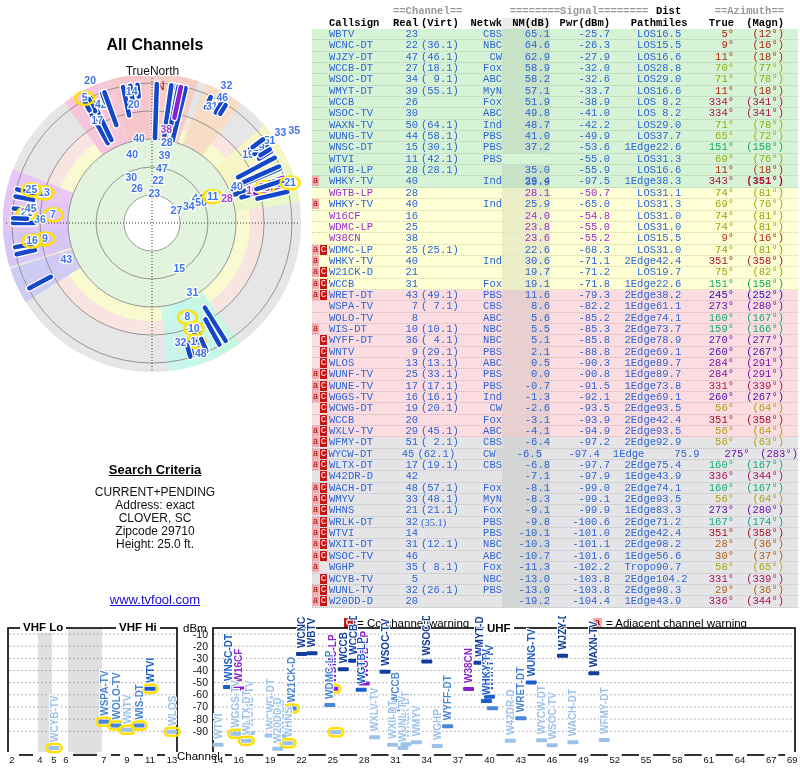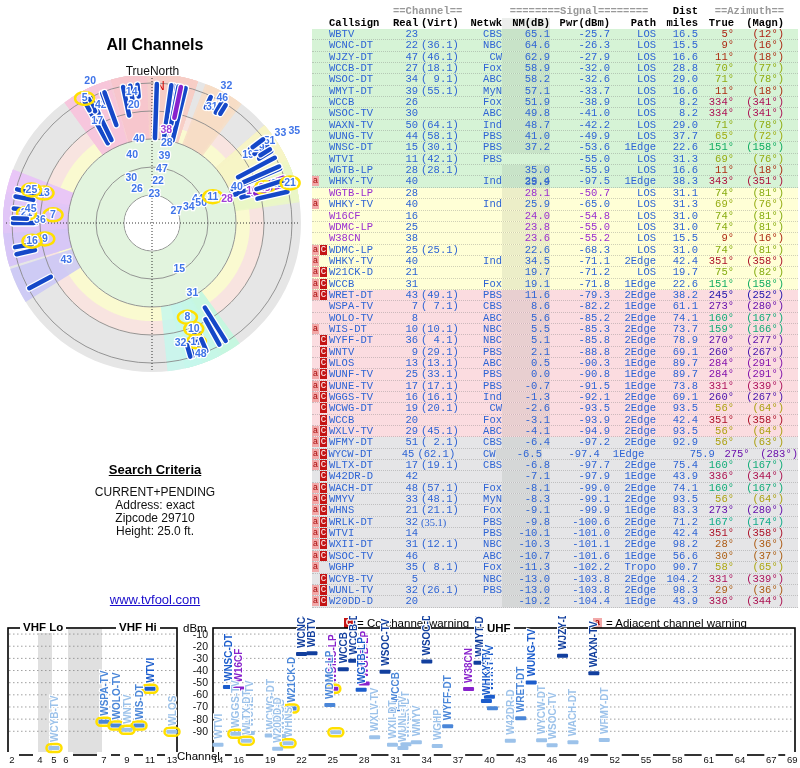--- a/index.html
+++ b/index.html
@@ -23,21 +23,21 @@
   .hrow{display:flex;height:11.5px;line-height:11px;font-weight:bold;}
   .c{box-sizing:border-box;white-space:pre;overflow:visible;}
   .cb{width:17px;display:flex;gap:1px;}
   .ccs{width:64px;}
   .cre{width:25px;text-align:right;}
   .cvi{width:44px;padding-left:3px;}
   .cne{width:40px;text-align:right;}
   .cnm{width:48px;text-align:right;}
   .cpw{width:60px;text-align:right;}
   .cpa{width:46px;text-align:right;}
-  .cdi{width:42px;text-align:right;}
+  .cdi{width:42px;text-align:left;}
   .ctr2{width:36px;text-align:right;}
   .cma{width:50px;text-align:right;}
   .stripe{background:rgba(95,115,95,.12);}
   .bdg{display:inline-block;width:7px;height:10px;font-size:9px;line-height:10px;text-align:center;
        font-family:"Liberation Mono",monospace;}
   .bdg.a{background:#f2a9a9;color:#a80c0c;}
   .bdg.C{background:#c41414;color:#fff;}
   .gray{color:#999;}
   
   #spec-svg{left:0;top:616px;}
@@ -291,20 +291,21 @@
       <text x="131.75191965305703" y="31.78615506957719" text-anchor="middle" font-size="10.5px" font-weight="bold" font-family="&quot;Liberation Sans&quot;,sans-serif" fill="#3f74e8" stroke="#fff" stroke-width="2.5" paint-order="stroke">20</text>
       <line x1="136.70836966781172" y1="20.538584828761103" x2="135.47054360579617" y2="8.761456543809999" stroke="#fff" stroke-width="7" stroke-linecap="round"></line>
       <line x1="136.70836966781172" y1="20.538584828761103" x2="135.47054360579617" y2="8.761456543809999" stroke="#1548c8" stroke-width="4.5" stroke-linecap="round"></line>
       <text x="129.71827160753404" y="18.946206641840405" text-anchor="middle" font-size="10.5px" font-weight="bold" font-family="&quot;Liberation Sans&quot;,sans-serif" fill="#3f74e8" stroke="#fff" stroke-width="2.5" paint-order="stroke">14</text>
     </svg>
 
   <div class="abs ctr" id="criteria">
     <div class="h">Search Criteria</div>
     <div class="l">CURRENT+PENDING</div>
     <div class="l">Address: exact</div>
+    <div class="l">CLOVER, SC</div>
     <div class="l">Zipcode 29710</div>
     <div class="l">Height: 25.0 ft.</div>
   </div>
   <div class="abs ctr" id="site-link">
     <a>www.tvfool.com</a>
   </div>
 
   <div class="abs" id="tbl">
     <div class="hrow">
       <span class="c cb"></span>
@@ -502,21 +503,21 @@
           <span class="c cb"><span class="bdg a">a</span></span>
           <span class="c ccs" style="color: rgb(46, 100, 212);">WHKY-TV</span>
           <span class="c cre" style="color: rgb(46, 100, 212);">40</span>
           <span class="c cvi" style="color: rgb(46, 100, 212);"></span>
           <span class="c cne" style="color: rgb(46, 100, 212);">Ind</span>
           <span class="c cnm stripe" style="color: rgb(46, 100, 212);">29.4</span>
           <span class="c cpw" style="color: rgb(46, 100, 212);">-97.5</span>
           <span class="c cpa" style="color: rgb(46, 100, 212);">1Edge</span>
           <span class="c cdi" style="color: rgb(46, 100, 212);">38.3</span>
           <span class="c ctr2" style="color: rgb(172, 17, 61);">343°</span>
-          <span class="c cma" style="color: rgb(172, 17, 61);">(351°)</span>
+          <span class="c cma" style="color: rgb(172, 17, 61); font-weight: bold;">(351°)</span>
         </div>
         <div class="trow" style="background: rgb(255, 255, 214);">
           <span class="c cb"><span style="width: 7px;"></span></span>
           <span class="c ccs" style="color: rgb(154, 47, 208);">WGTB-LP</span>
           <span class="c cre" style="color: rgb(46, 100, 212);">28</span>
           <span class="c cvi" style="color: rgb(46, 100, 212);"></span>
           <span class="c cne" style="color: rgb(46, 100, 212);"></span>
           <span class="c cnm stripe" style="color: rgb(154, 47, 208);">28.1</span>
           <span class="c cpw" style="color: rgb(154, 47, 208);">-50.7</span>
           <span class="c cpa" style="color: rgb(46, 100, 212);">LOS</span>
@@ -588,21 +589,21 @@
           <span class="c cdi" style="color: rgb(46, 100, 212);">31.0</span>
           <span class="c ctr2" style="color: rgb(136, 172, 17);">74°</span>
           <span class="c cma" style="color: rgb(136, 172, 17);">(81°)</span>
         </div>
         <div class="trow" style="background: rgb(255, 255, 214);">
           <span class="c cb"><span class="bdg a">a</span></span>
           <span class="c ccs" style="color: rgb(46, 100, 212);">WHKY-TV</span>
           <span class="c cre" style="color: rgb(46, 100, 212);">40</span>
           <span class="c cvi" style="color: rgb(46, 100, 212);"></span>
           <span class="c cne" style="color: rgb(46, 100, 212);">Ind</span>
-          <span class="c cnm stripe" style="color: rgb(46, 100, 212);">34.5</span>
+          <span class="c cnm stripe" style="color: rgb(46, 100, 212);">30.6</span>
           <span class="c cpw" style="color: rgb(46, 100, 212);">-71.1</span>
           <span class="c cpa" style="color: rgb(46, 100, 212);">2Edge</span>
           <span class="c cdi" style="color: rgb(46, 100, 212);">42.4</span>
           <span class="c ctr2" style="color: rgb(172, 17, 40);">351°</span>
           <span class="c cma" style="color: rgb(172, 17, 40);">(358°)</span>
         </div>
         <div class="trow" style="background: rgb(255, 255, 214);">
           <span class="c cb"><span class="bdg a">a</span><span class="bdg C">C</span></span>
           <span class="c ccs" style="color: rgb(46, 100, 212);">W21CK-D</span>
           <span class="c cre" style="color: rgb(46, 100, 212);">21</span>

